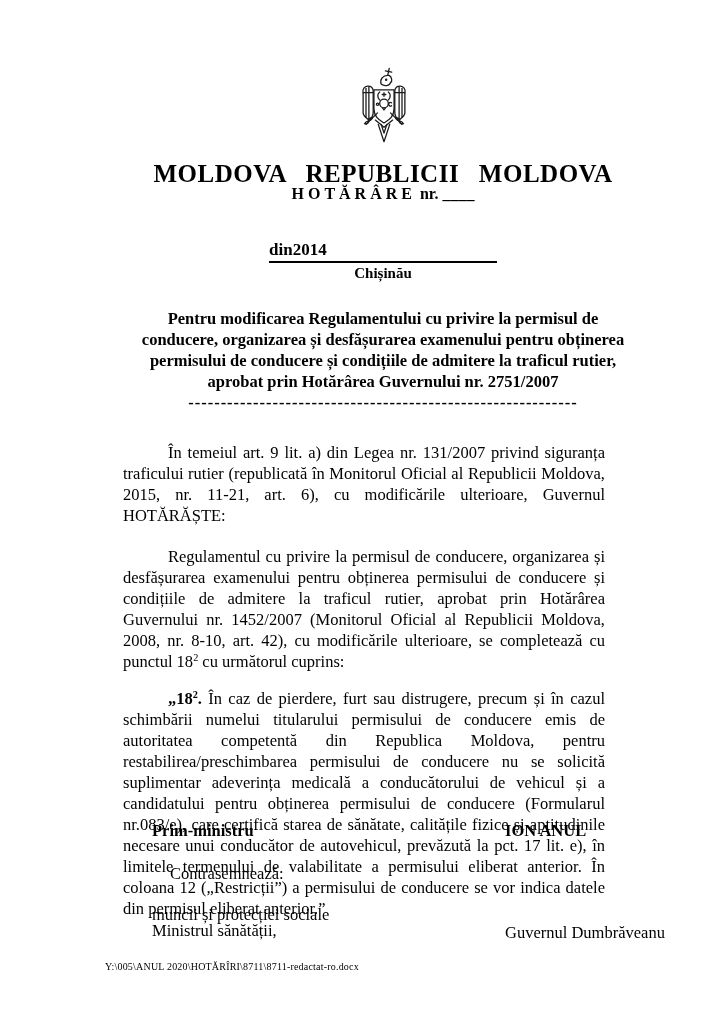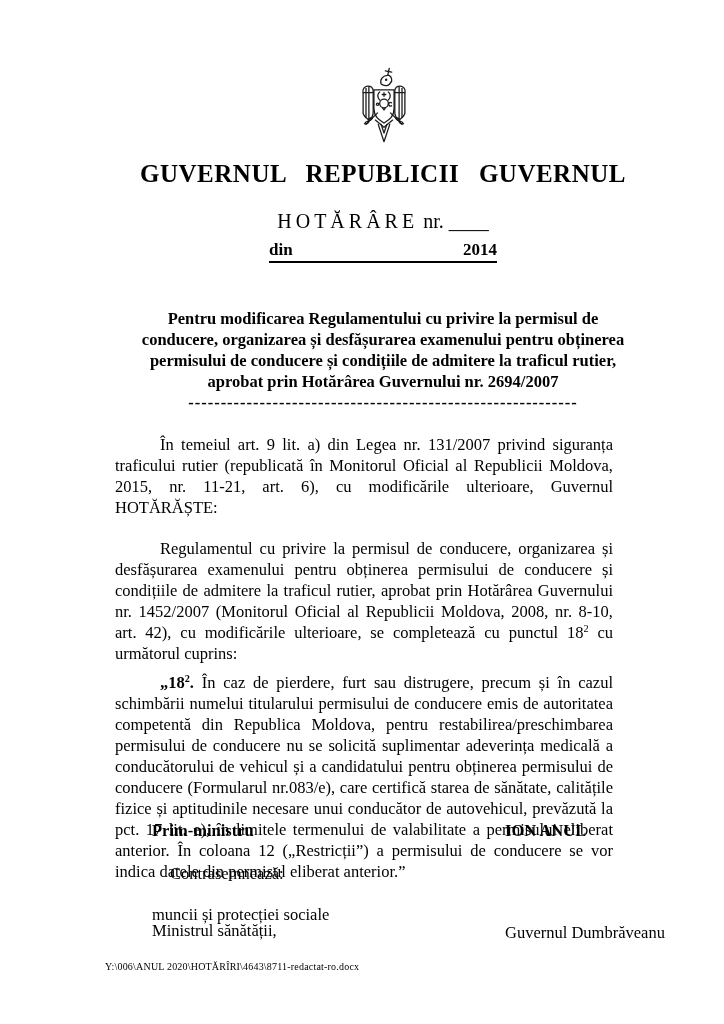--- a/index.html
+++ b/index.html
@@ -22,25 +22,25 @@
   }
   .emblem svg { width:100%; height:100%; }
   
   .center-zone { position:absolute; left:118px; width:530px; text-align:center; }
   .org-name {
     top:160px;
     font-size:25px; font-weight:bold;
     word-spacing:13px; letter-spacing:0.5px;
     white-space:nowrap;
   }
-  .doc-type { top:210px; font-size:20px; font-weight:normal; }
+  .doc-type { top:185px; font-size:16px; font-weight:bold; }
   .doc-type .spaced { letter-spacing:4px; }
   .date-row { top:240px; }
   .date-underline {
-    display:inline-flex; justify-content:space-between;
+    display:inline-flex; 
     width:228px;
     border-bottom:2px solid #000;
     font-size:17px; font-weight:bold;
     padding-bottom:1px;
   }
   .city { top:265px; font-size:15px; font-weight:bold; }
   .title-block {
     position:absolute; top:308px; left:128px; width:510px;
     text-align:center;
     font-size:16.5px; font-weight:bold; line-height:21px;
@@ -48,21 +48,21 @@
   .separator {
     font-weight:bold; letter-spacing:1px;
     white-space:nowrap;
   }
   
   .body-text {
     position:absolute; top:426px; left:107px; width:514px;
     font-size:16.5px; line-height:21px;
     text-align:justify;
   }
-  .body-text p { margin:8px; text-indent:45px; }
+  .body-text p { margin:16px; text-indent:45px; }
   .body-text p.gap-after { margin-bottom:20px; }
   sup { font-size:0.62em; line-height:0; }
   .b { font-weight:bold; }
   
   .abs { position:absolute; font-size:16.5px; }
   .bold { font-weight:bold; }
   .footer-path {
     position:absolute; top:961px; left:105px;
     font-size:10px; letter-spacing:0.2px;
   }
@@ -109,50 +109,51 @@
       <path d="M75,80 L59,64"></path>
       <path d="M71,76 c3,-1 5,1 6,3 c-2,1 -5,0 -6,-3 z"></path>
       <path d="M66,71 c3,-1 5,1 6,3 c-2,1 -5,0 -6,-3 z"></path>
 
       <path d="M42,80 l8,24 l8,-24"></path>
       <path d="M46,80 l4,12 l4,-12"></path>
       <path d="M38,74 l12,10 l12,-10"></path>
     </svg>
   </div>
 
-  <div class="center-zone org-name">GUVERNUL REPUBLICII GUVERNUL</div>
+  <div class="center-zone org-name">MOLDOVA REPUBLICII MOLDOVA</div>
 
   <div class="center-zone doc-type">
     <span class="spaced">HOTĂRÂRE</span>
     <span>nr. ____</span>
   </div>
 
   <div class="center-zone date-row">
     <span class="date-underline">
       <span>din</span>
       <span>2014</span>
     </span>
   </div>
 
+  <div class="center-zone city">Chișinău</div>
 
   <div class="title-block">
-    <div>Pentru modificarea Regulamentului cu privire la permisul de conducere, organizarea și desfășurarea examenului pentru obținerea permisului de conducere și condițiile de admitere la traficul rutier, aprobat prin Hotărârea Guvernului nr. 2694/2007</div>
+    <div>Pentru modificarea Regulamentului cu privire la permisul de conducere, organizarea și desfășurarea examenului pentru obținerea permisului de conducere și condițiile de admitere la traficul rutier, aprobat prin Hotărârea Guvernului nr. 2751/2007</div>
     <div class="separator">------------------------------------------------------------</div>
   </div>
 
   <div class="body-text">
     <p class="gap-after">În temeiul art. 9 lit. a) din Legea nr. 131/2007 privind siguranța traficului rutier (republicată în Monitorul Oficial al Republicii Moldova, 2015, nr. 11-21, art. 6), cu modificările ulterioare, Guvernul HOTĂRĂȘTE:</p>
     <p><span>Regulamentul cu privire la permisul de conducere, organizarea și desfășurarea examenului pentru obținerea permisului de conducere și condițiile de admitere la traficul rutier, aprobat prin Hotărârea Guvernului nr. 1452/2007 (Monitorul Oficial al Republicii Moldova, 2008, nr. 8-10, art. 42), cu modificările ulterioare, se completează cu punctul 18</span><sup>2</sup><span> cu următorul cuprins:</span></p>
     <p><span class="b">„18</span><sup class="b">2</sup><span class="b">.</span><span> În caz de pierdere, furt sau distrugere, precum și în cazul schimbării numelui titularului permisului de conducere emis de autoritatea competentă din Republica Moldova, pentru restabilirea/preschimbarea permisului de conducere nu se solicită suplimentar adeverința medicală a conducătorului de vehicul și a candidatului pentru obținerea permisului de conducere (Formularul nr.083/e), care certifică starea de sănătate, calitățile fizice și aptitudinile necesare unui conducător de autovehicul, prevăzută la pct. 17 lit. e), în limitele termenului de valabilitate a permisului eliberat anterior. În coloana 12 („Restricții”) a permisului de conducere se vor indica datele din permisul eliberat anterior.”</span></p>
   </div>
 
   <div class="abs bold" style="top:821px; left:152px;">Prim-ministru</div>
   <div class="abs bold" style="top:821px; left:505px;">ION ANUL</div>
 
   <div class="abs" style="top:864px; left:152px;margin-left:18px;">Contrasemnează:</div>
 
   <div class="abs" style="top:901px; left:152px;margin-top:20px;">Ministrul sănătății,</div>
   <div class="abs" style="top:905px; left:152px;">muncii și protecției sociale</div>
   <div class="abs" style="top:923px; left:505px;">Guvernul Dumbrăveanu</div>
 
-  <div class="footer-path">Y:\006\ANUL 2020\HOTĂRÎRI\4643\8711-redactat-ro.docx</div>
+  <div class="footer-path">Y:\005\ANUL 2020\HOTĂRÎRI\8711\8711-redactat-ro.docx</div>
 
 </div>
 
 </body></html>

